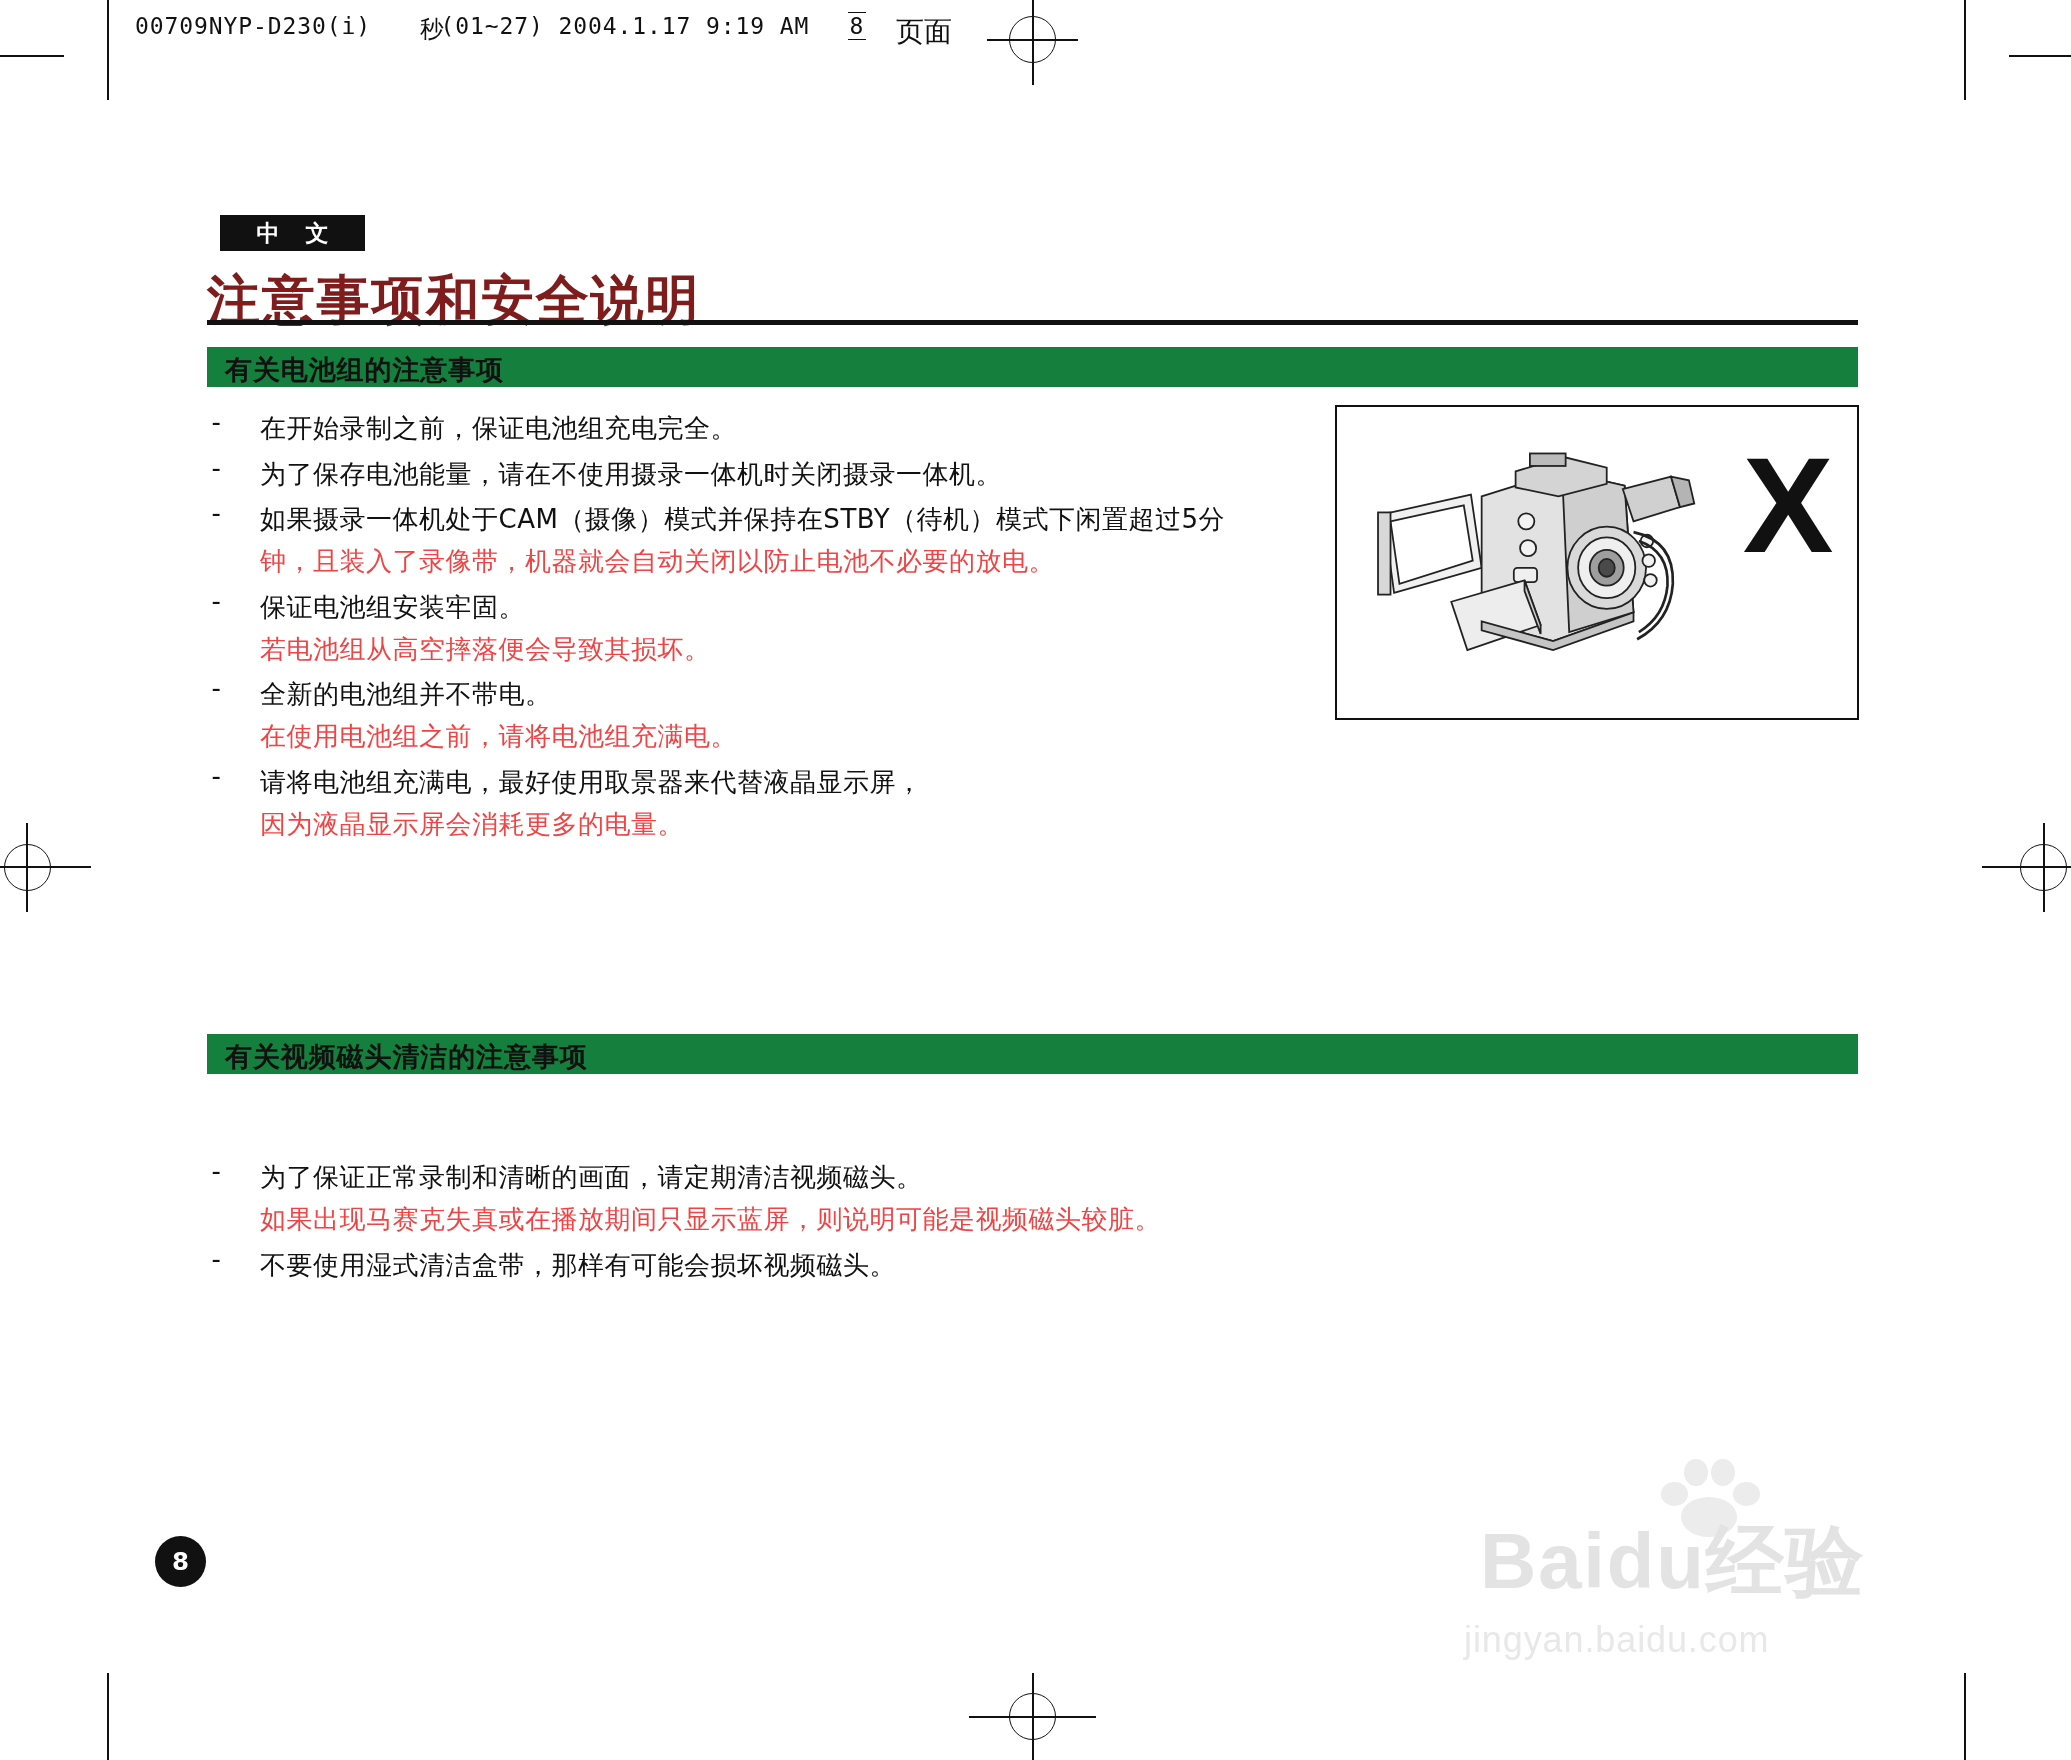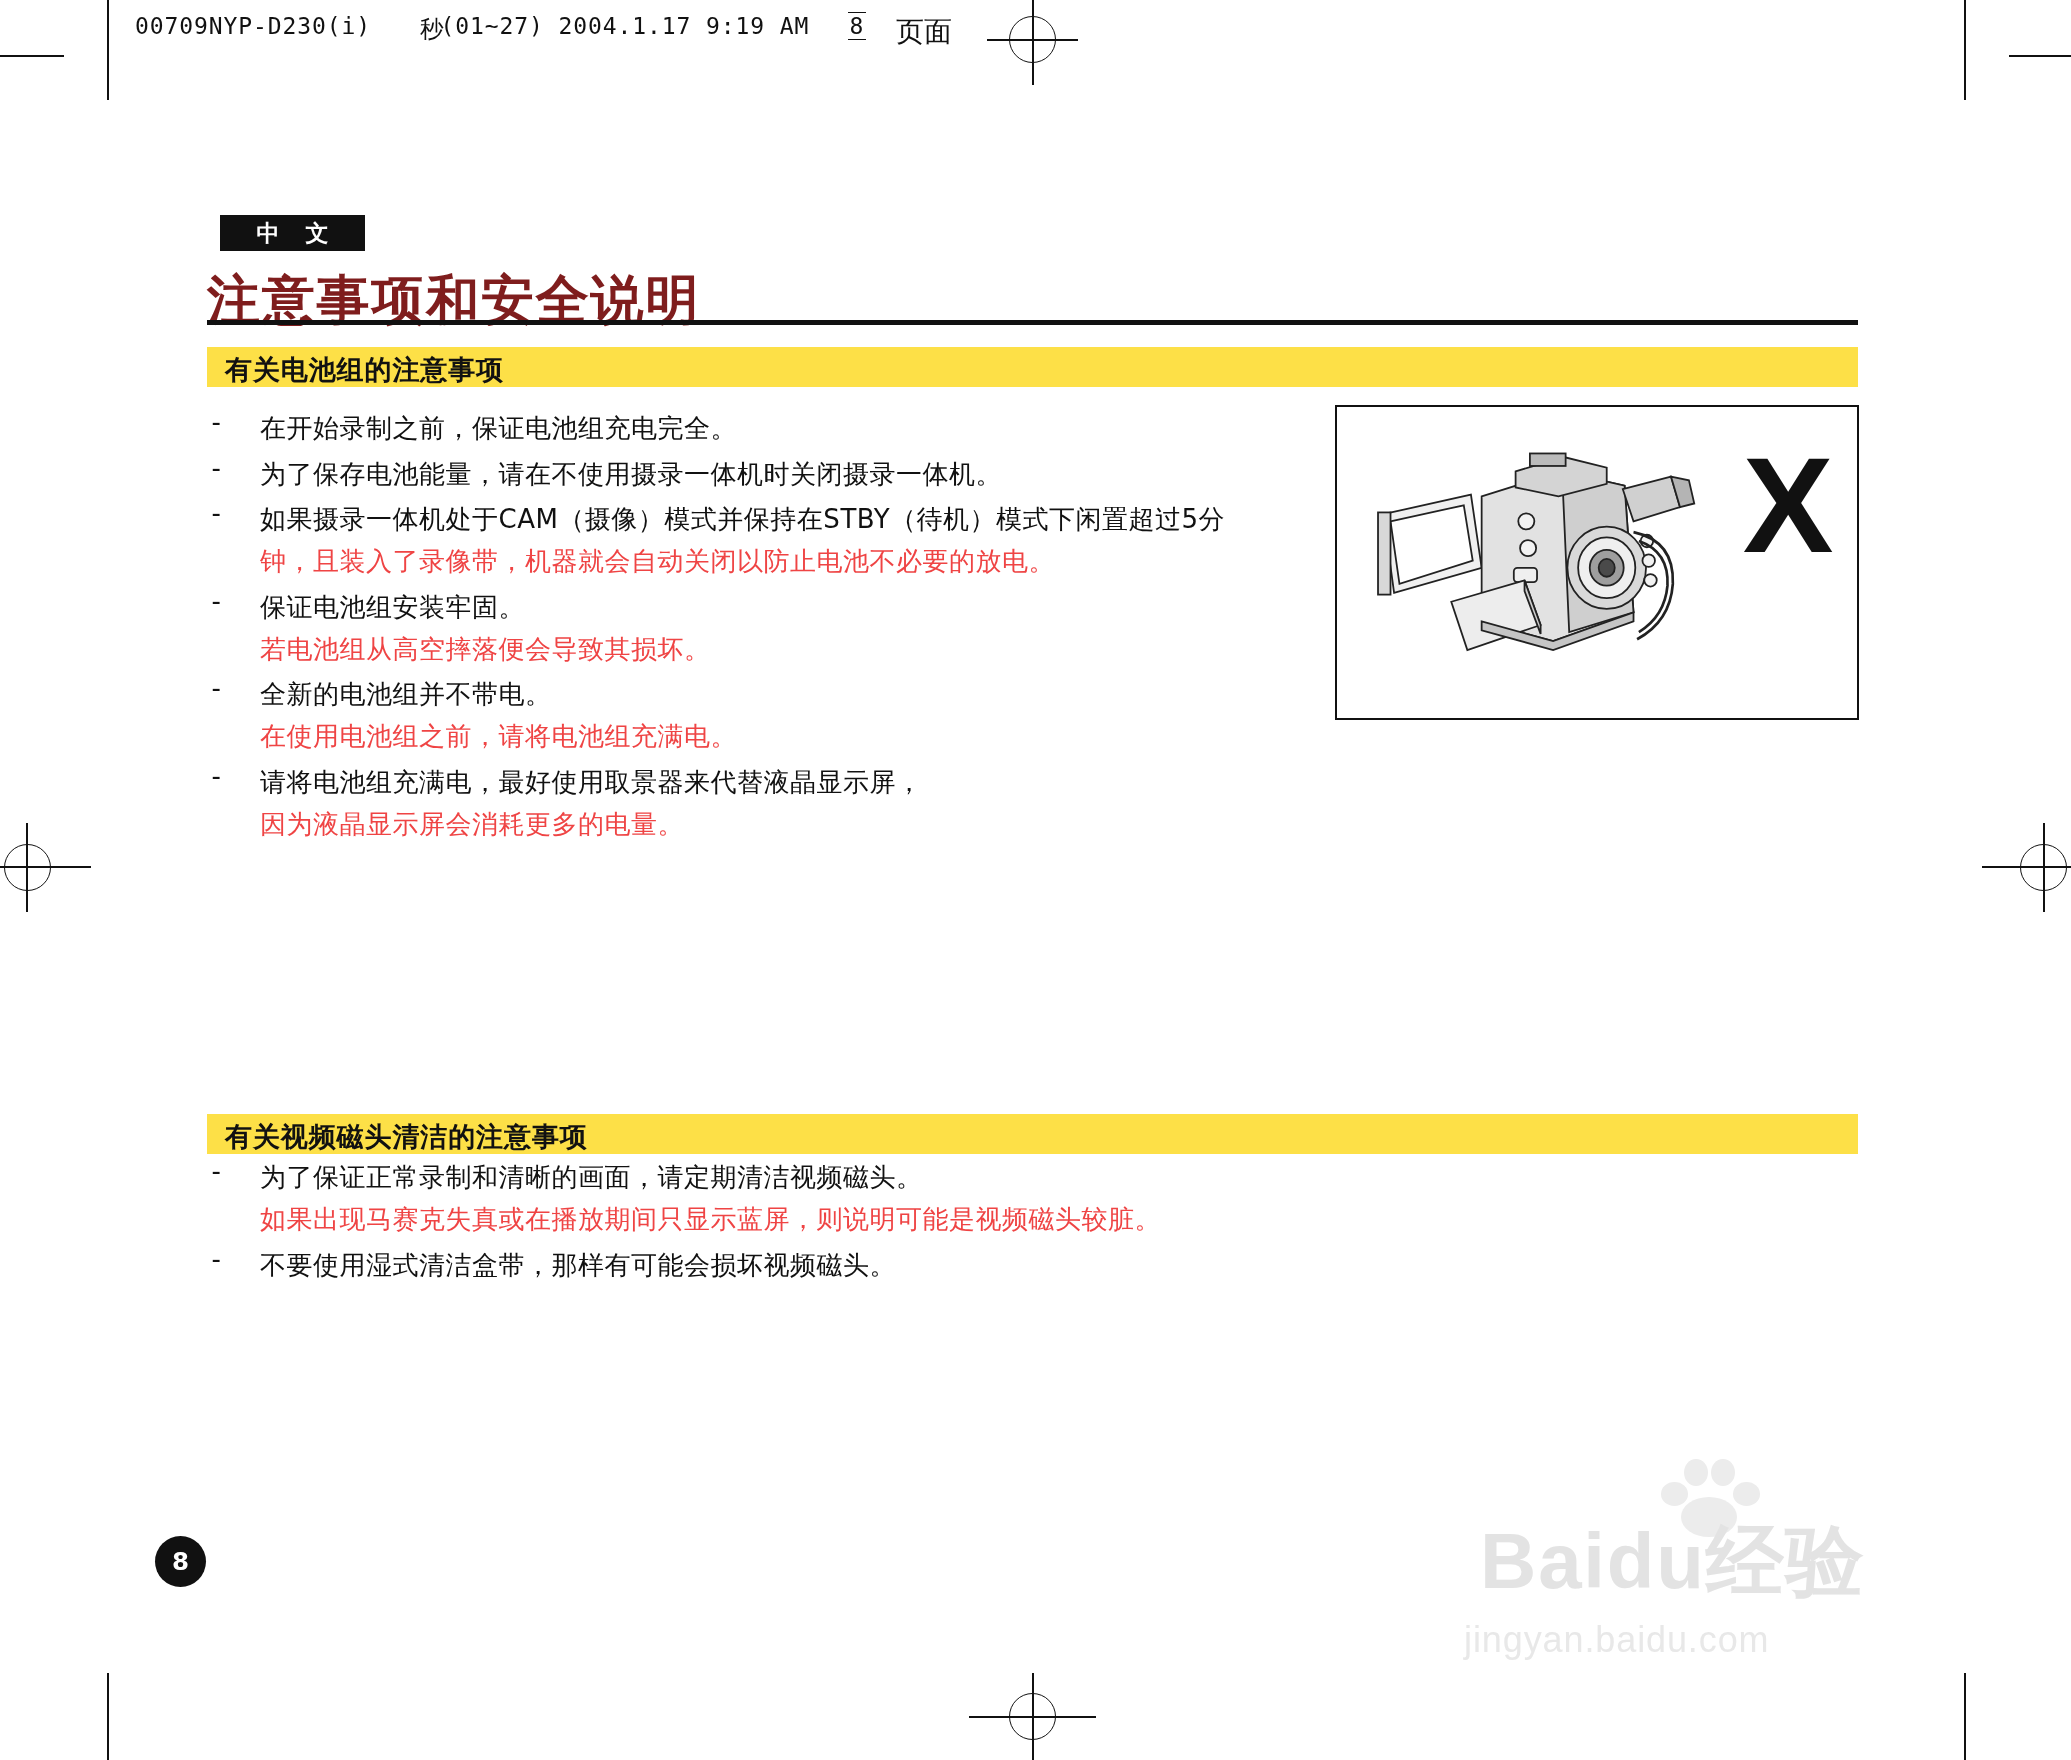--- a/index.html
+++ b/index.html
@@ -109,21 +109,21 @@
     width: 1651px;
     height: 4.5px;
     background: #111;
   }
 
   .section-bar {
     position: absolute;
     left: 207px;
     width: 1651px;
     height: 40px;
-    background: #fde047;
+    background: #15803d;
     box-sizing: border-box;
   }
   .section-bar .section-text {
     position: absolute;
     left: 18px;
     top: 4.5px;
     font-size: 27px;
     font-weight: bold;
     color: #111;
     letter-spacing: 0.9px;
@@ -379,21 +379,21 @@
         <path d="M330 140 q46 10 44 58 q-3 42 -40 62" fill="none" stroke="#222" stroke-width="3"></path>
         <path d="M336 150 q34 12 32 50 q-3 34 -32 52" fill="none" stroke="#222" stroke-width="3"></path>
 
         <polygon points="160,240 240,262 330,230 330,240 240,272 160,250" fill="#c5c5c5"></polygon>
       </g>
     </svg>
     <div class="x-mark">X</div>
   </div>
 
 
-  <div class="section-bar" style="top:1114px;">
+  <div class="section-bar" style="top:1034px;">
     <div class="section-text">有关视频磁头清洁的注意事项</div>
   </div>
 
   <div class="bullet-list" style="top:1156px;">
     <div class="bullet-row">
       <span class="dash">-</span>
       <div class="bullet-text">为了保证正常录制和清晰的画面，请定期清洁视频磁头。</div>
       <div class="sub-text">如果出现马赛克失真或在播放期间只显示蓝屏，则说明可能是视频磁头较脏。</div>
     </div>
     <div class="bullet-row">

